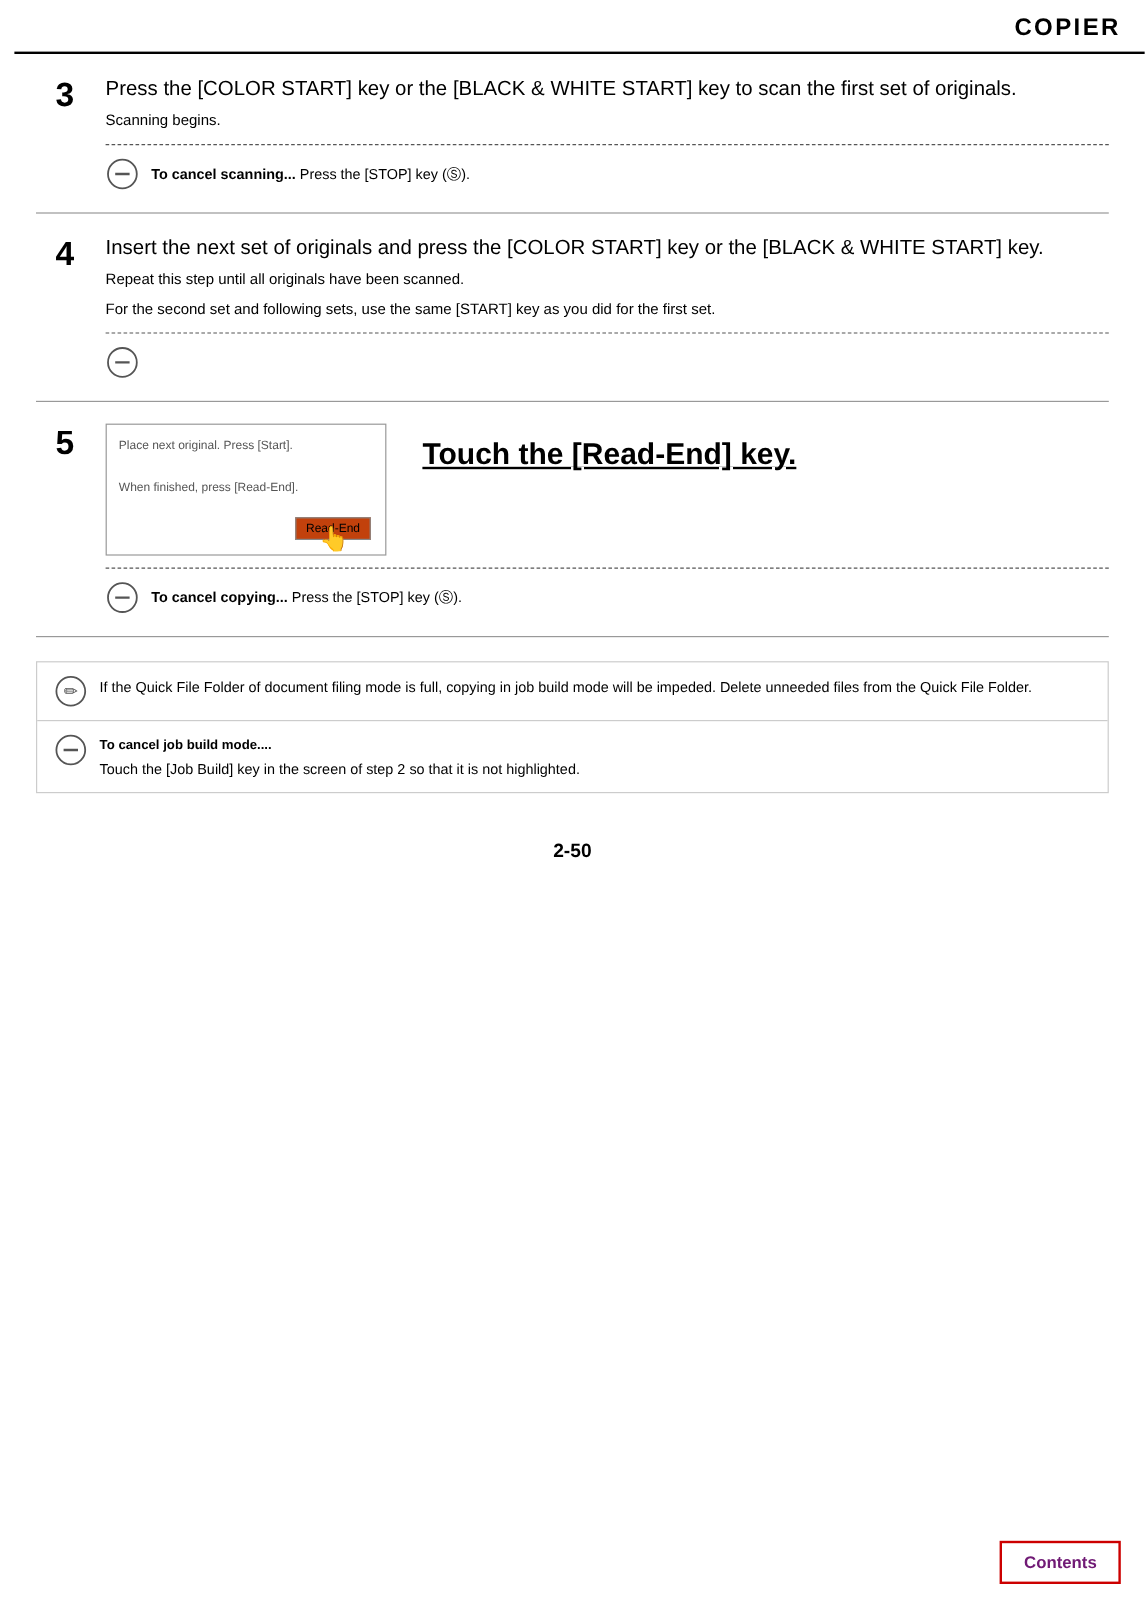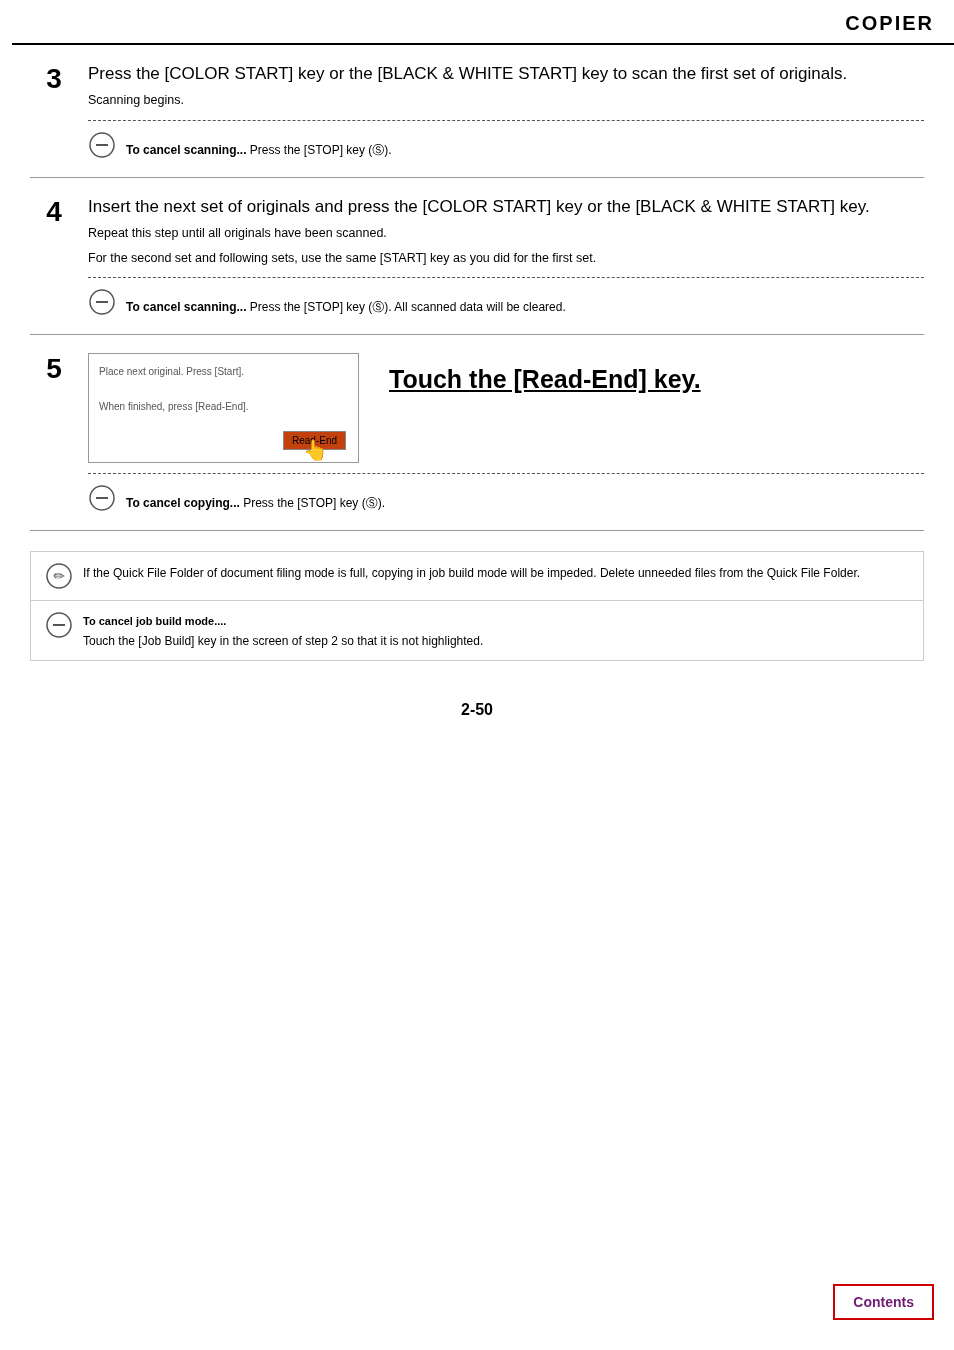--- a/index.html
+++ b/index.html
@@ -76,21 +76,21 @@
     
     .dashed-line {
       border: none;
       border-top: 1px dashed #555;
       margin: 10px 0;
     }
 
     
     .cancel-note {
       display: flex;
-      align-items: flex-end;
+      align-items: center;
       gap: 10px;
       margin-top: 6px;
     }
 
     .cancel-icon {
       width: 28px;
       height: 28px;
       flex-shrink: 0;
       margin-top: 0;
     }
@@ -106,21 +106,21 @@
 
     
     .step5-inner {
       display: flex;
       align-items: flex-start;
       gap: 30px;
     }
 
     .screen-mockup {
       border: 1px solid #999;
-      width: 271px;
+      width: 234px;
       min-height: 110px;
       padding: 10px;
       flex-shrink: 0;
       position: relative;
       background: #fff;
     }
 
     .screen-mockup-text {
       font-size: 10px;
       color: #555;
@@ -253,24 +253,20 @@
     <div class="step-content">
       <div class="step-heading">Insert the next set of originals and press the [COLOR START] key or the [BLACK &amp; WHITE START] key.</div>
       <div class="step-desc">Repeat this step until all originals have been scanned.</div>
       <div class="step-desc">For the second set and following sets, use the same [START] key as you did for the first set.</div>
       <hr class="dashed-line">
       <div class="cancel-note">
         <svg class="cancel-icon stop-icon-svg" width="28" height="28" viewBox="0 0 28 28">
           <circle cx="14" cy="14" r="12" fill="none" stroke="#555" stroke-width="1.5"></circle>
           <line x1="8" y1="14" x2="20" y2="14" stroke="#555" stroke-width="2"></line>
         </svg>
-        <div class="cancel-text">
-          <strong>To cancel scanning...</strong>
-          <span>Press the [STOP] key (Ⓢ). All scanned data will be cleared.</span>
-        </div>
       </div>
     </div>
   </div>
 
   <div class="step-block">
     <div class="step-number-col">
       <span class="step-number">5</span>
     </div>
     <div class="step-content">
       <div class="step5-inner">

